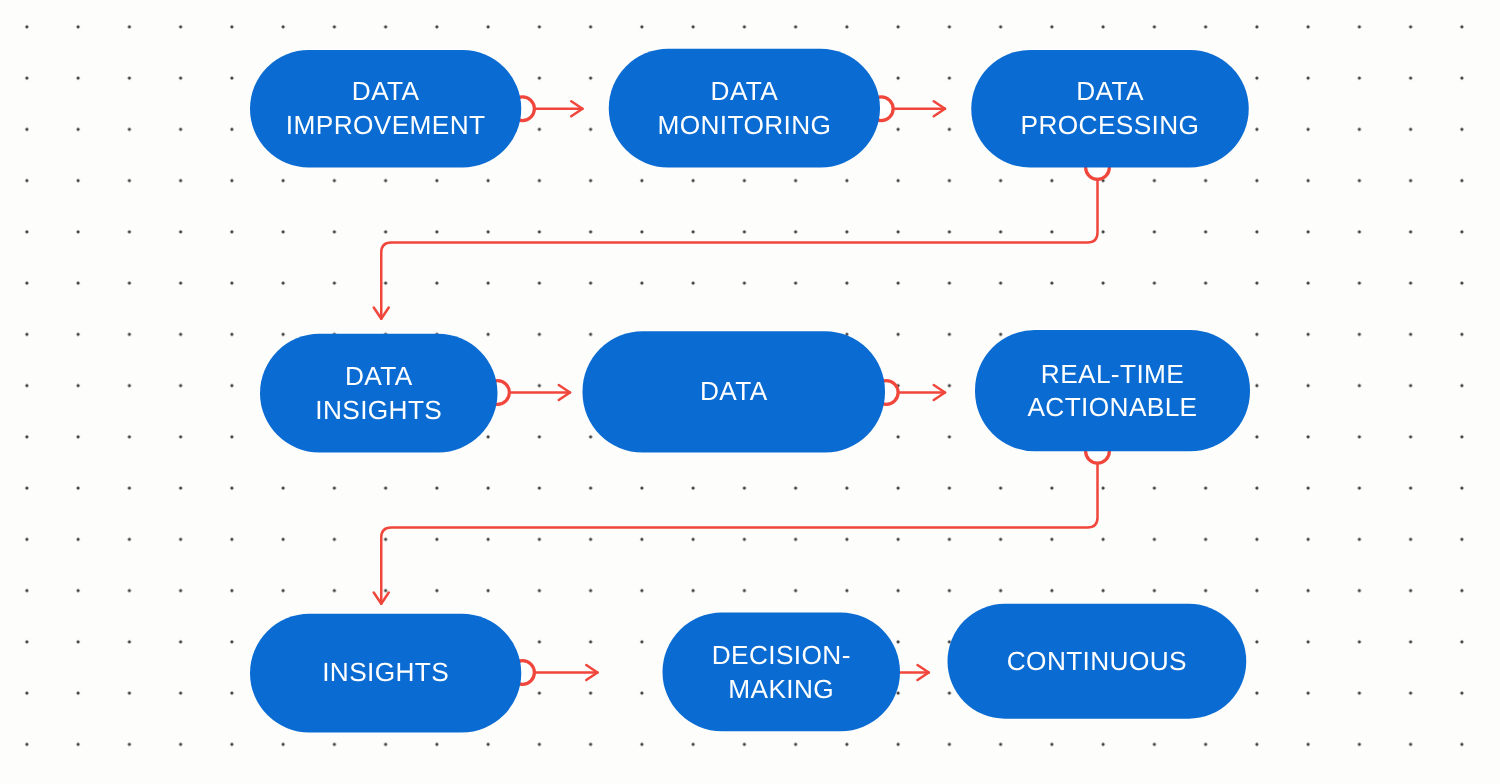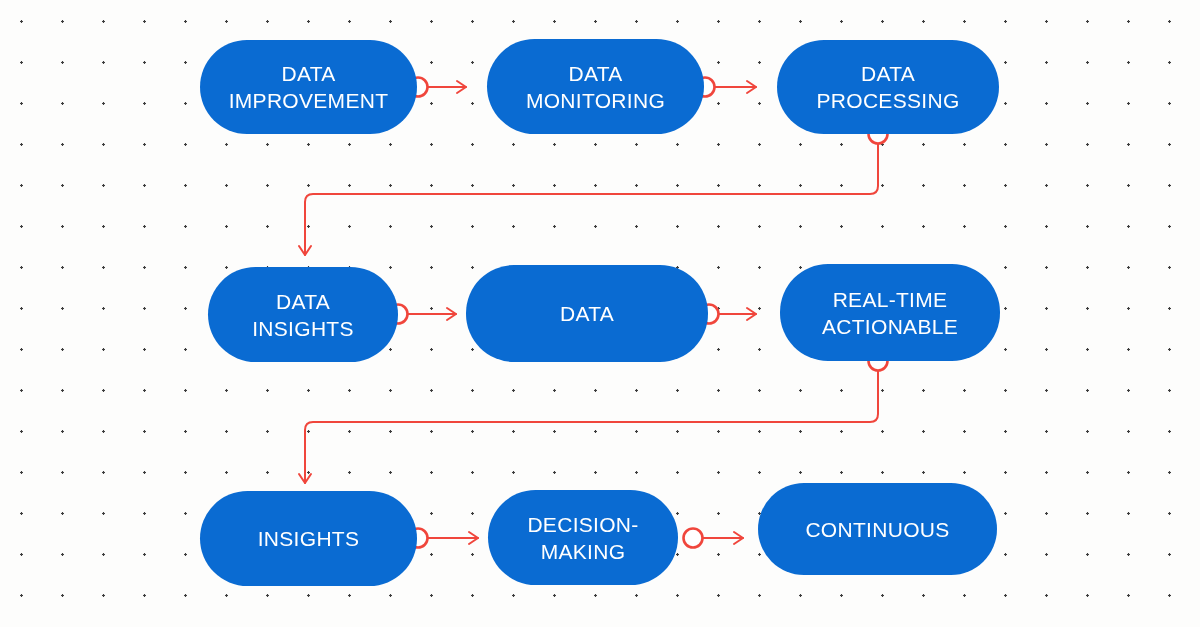--- a/index.html
+++ b/index.html
@@ -139,21 +139,21 @@
     <span>DATA</span>
   </div>
   <div class="node" style="left:780px; top:264px; width:220px; height:97px;">
     <span>REAL-TIME</span>
     <span>ACTIONABLE</span>
   </div>
 
   <div class="node" style="left:200px; top:491px; width:217px; height:95px;">
     <span>INSIGHTS</span>
   </div>
-  <div class="node" style="left:488px; top:490px; width:190px; height:95px;">
+  <div class="node" style="left:530px; top:490px; width:190px; height:95px;">
     <span>DECISION-</span>
     <span>MAKING</span>
   </div>
   <div class="node" style="left:758px; top:483px; width:239px; height:92px;">
     <span>CONTINUOUS</span>
   </div>
 
 </div>
 
 </body></html>

